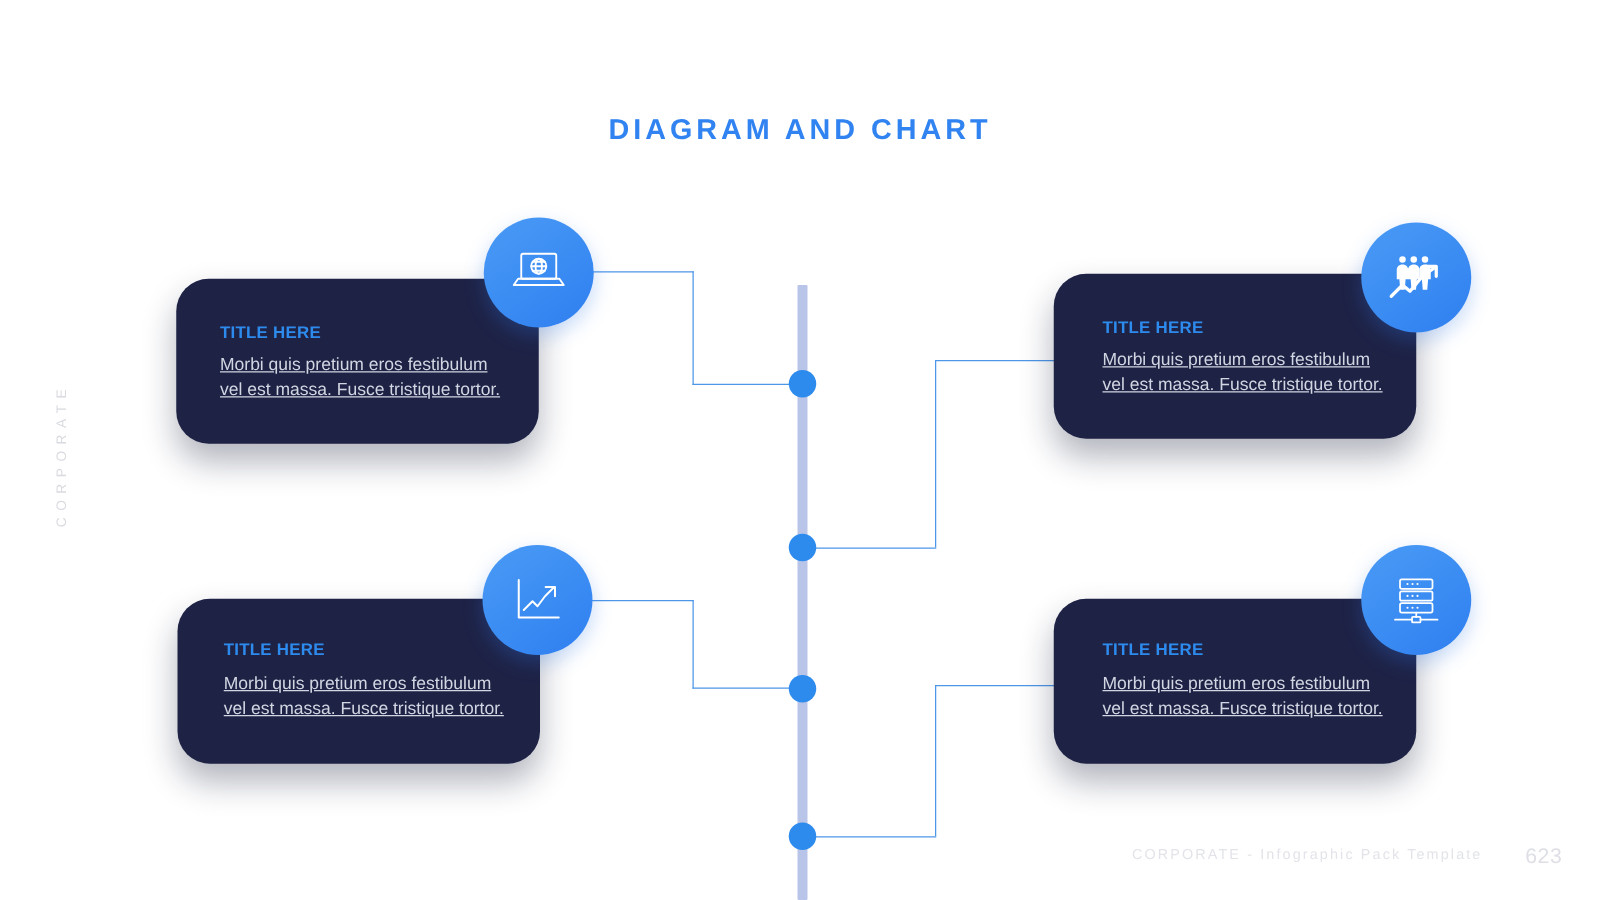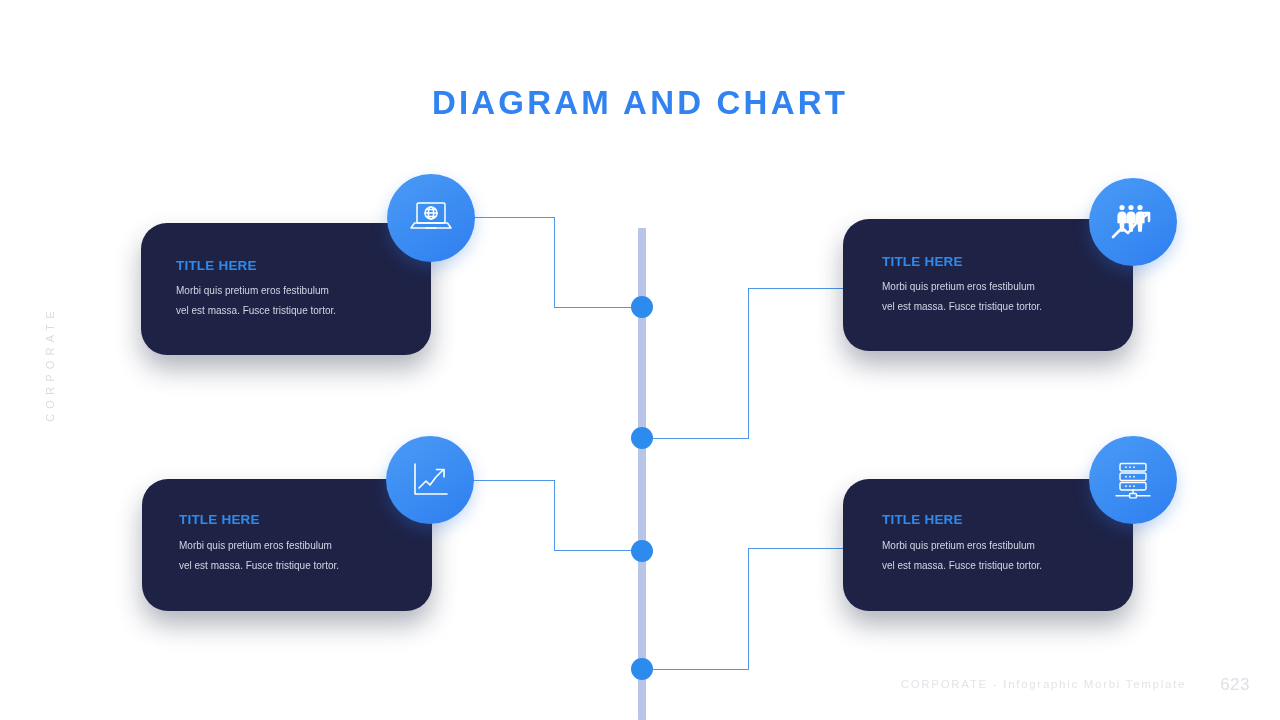--- a/index.html
+++ b/index.html
@@ -26,21 +26,21 @@
     overflow: hidden;
   }
 
   
   .slide-title {
     position: absolute;
     top: 82px;
     left: 0;
     width: 1280px;
     text-align: center;
-    font-size: 33px;
+    font-size: 23px;
     font-weight: bold;
     letter-spacing: 3.2px;
     color: #3083F0;
     line-height: 42px;
     white-space: nowrap;
   }
 
   
   .side-label {
     position: absolute;
@@ -101,24 +101,25 @@
     font-size: 13.5px;
     font-weight: bold;
     color: #2E8BEE;
     letter-spacing: 0.2px;
     line-height: 16px;
     text-align: center;
   }
 
   .card-body {
     position: absolute;
-    font-size: 10px;
+    font-size: 14px;
     color: #D2D6E2;
     line-height: 20px;
     font-weight: normal;
+    text-decoration: underline;
   }
 
   
   .icon-circle {
     position: absolute;
     width: 88px;
     height: 88px;
     border-radius: 50%;
     background: linear-gradient(145deg, #4A9BF5 0%, #2E7FF0 100%);
     display: flex;
@@ -266,16 +267,16 @@
         <circle cx="19" cy="27.2" r="0.85" fill="#FFFFFF" stroke="none"></circle>
         <circle cx="23" cy="27.2" r="0.85" fill="#FFFFFF" stroke="none"></circle>
         <line x1="22" y1="31" x2="22" y2="34.5"></line>
         <rect x="18.6" y="34.5" width="6.8" height="4.4" rx="0.8"></rect>
         <line x1="5" y1="36.7" x2="18.6" y2="36.7"></line>
         <line x1="25.4" y1="36.7" x2="39" y2="36.7"></line>
       </svg>
     </span>
   </div>
 
-  <div class="footer-text">CORPORATE - Infographic Morbi Template</div>
+  <div class="footer-text">CORPORATE - Infographic Pack Template</div>
   <div class="footer-page">623</div>
 
 </div>
 
 </body></html>

